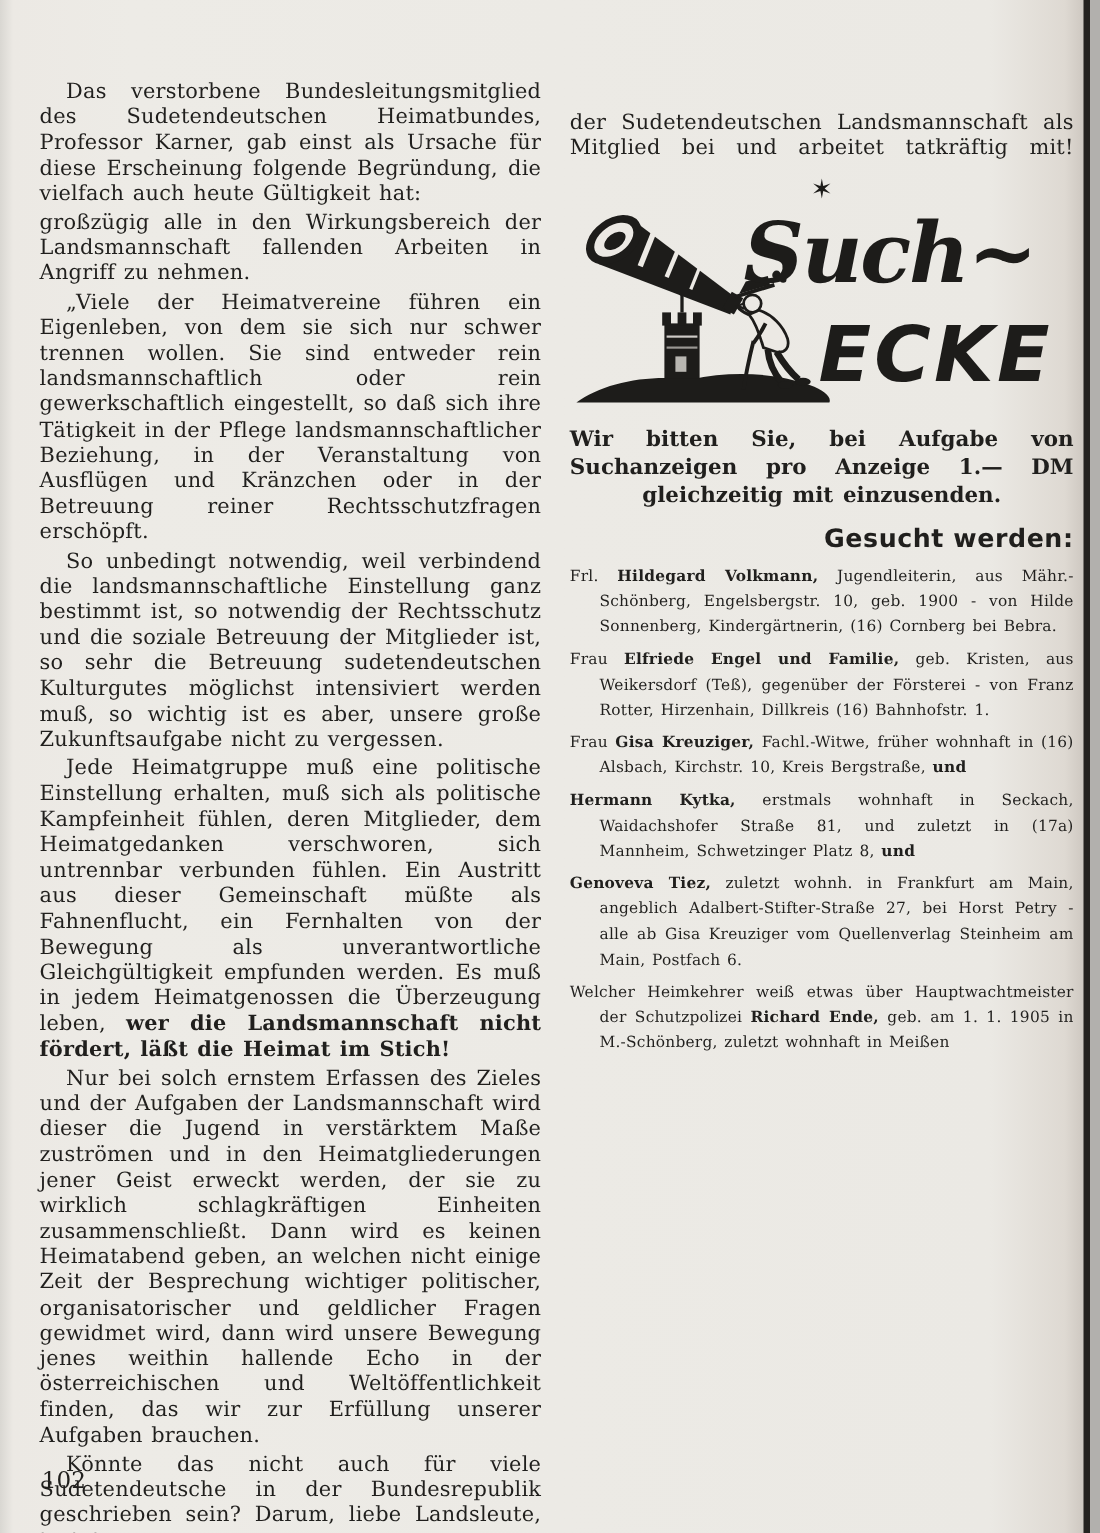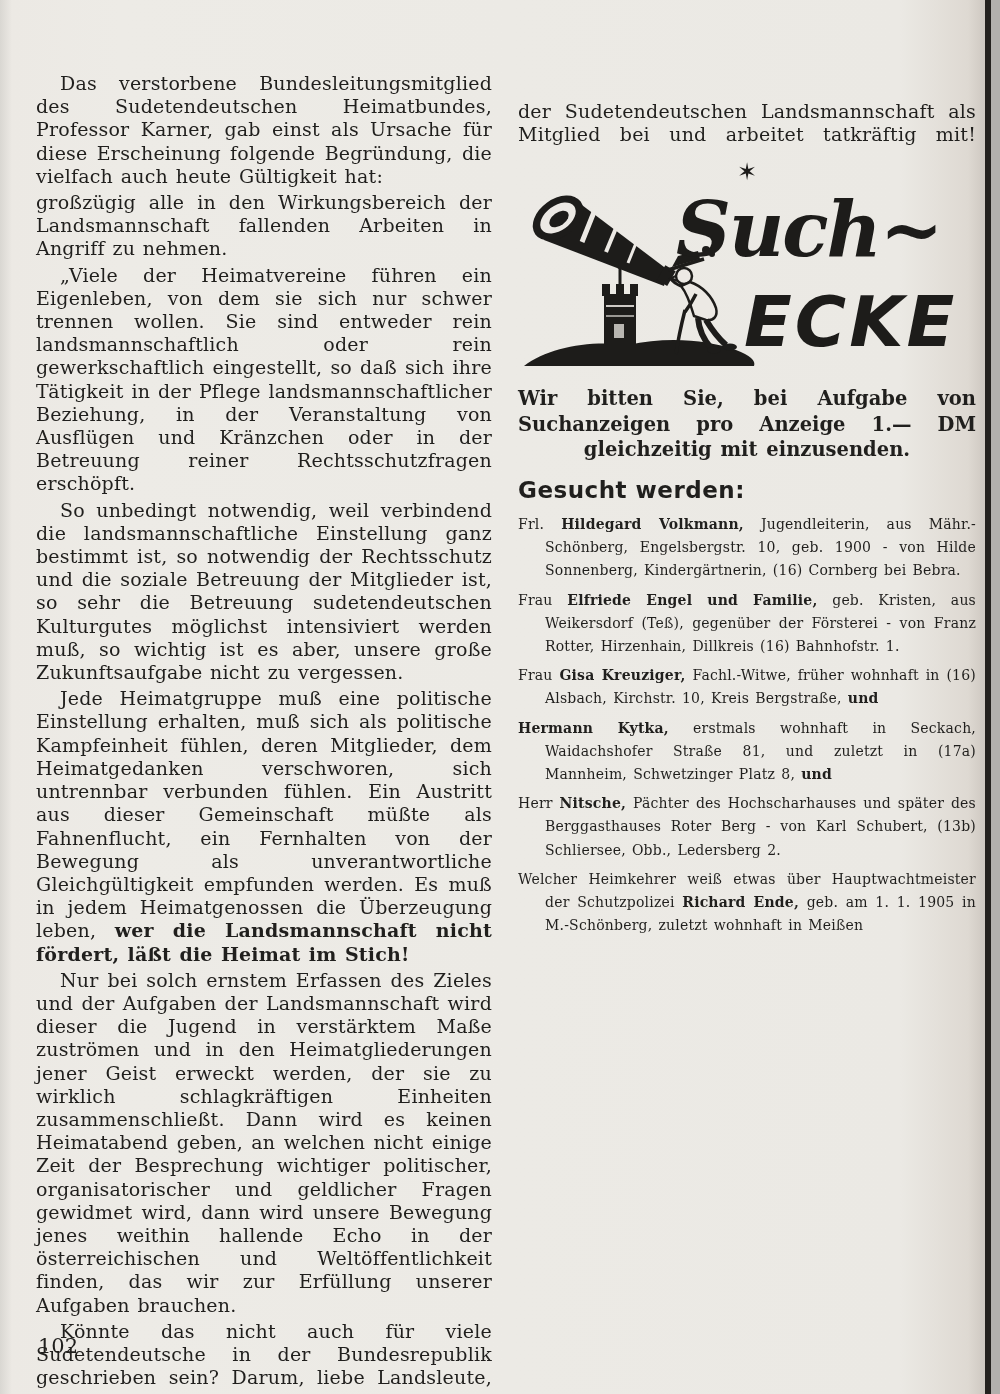--- a/index.html
+++ b/index.html
@@ -20,21 +20,21 @@
   p.body-par b{font-weight:bold;}
   p.intro{text-align-last:justify;}
   .star{width:100%;text-align:center;font-family:"DejaVu Sans",sans-serif;
     font-size:24px;line-height:24px;margin:14px 0 2px 0;color:#1d1c1a;}
   .logo-wrap{margin:4px 0 2px 0;}
   .notice{
     margin:2px 0 0 0;font-weight:bold;text-align:justify;text-align-last:center;
     font-size:19.5px;line-height:25.5px;word-spacing:2px;
   }
   .gesucht-heading{
-    margin:14px 0 10px 0;text-align:left;
+    margin:14px 0 10px 0;text-align:right;
     font-family:"DejaVu Sans",sans-serif;font-weight:bold;
     font-size:23px;letter-spacing:.5px;
   }
   .ads p.ad{
     margin:0 0 6px 0;text-align:justify;
     font-size:14px;line-height:23.2px;letter-spacing:.2px;word-spacing:1.5px;
     padding-left:27px;text-indent:-27px;
   }
   .ads p.ad b{font-weight:bold;}
   .page-number{position:absolute;left:38px;top:1334px;font-size:21px;}
@@ -113,21 +113,21 @@
 
     <p class="notice">Wir bitten Sie, bei Aufgabe von Suchanzeigen pro Anzeige 1.— DM gleichzeitig mit einzusenden.</p>
 
     <div class="gesucht-heading">Gesucht werden:</div>
 
     <div class="ads">
         <p class="ad"><span>Frl. </span><b>Hildegard Volkmann,</b><span> Jugendleiterin, aus Mähr.-Schönberg, Engelsbergstr. 10, geb. 1900 - von Hilde Sonnenberg, Kindergärtnerin, (16) Cornberg bei Bebra.</span></p>
         <p class="ad"><span>Frau </span><b>Elfriede Engel und Familie,</b><span> geb. Kristen, aus Weikersdorf (Teß), gegenüber der Försterei - von Franz Rotter, Hirzenhain, Dillkreis (16) Bahnhofstr. 1.</span></p>
         <p class="ad"><span>Frau </span><b>Gisa Kreuziger,</b><span> Fachl.-Witwe, früher wohnhaft in (16) Alsbach, Kirchstr. 10, Kreis Bergstraße, </span><b>und</b></p>
         <p class="ad"><b>Hermann Kytka,</b><span> erstmals wohnhaft in Seckach, Waidachshofer Straße 81, und zuletzt in (17a) Mannheim, Schwetzinger Platz 8, </span><b>und</b></p>
-        <p class="ad"><span>Herr </span><b>Nitsche,</b><span> Pächter des Hochscharhauses und später des Berggasthauses Roter Berg - von Karl Schubert, (13b) Schliersee, Obb., Ledersberg 2.</span></p>
+        <p class="ad"><b>Genoveva Tiez,</b><span> zuletzt wohnh. in Frankfurt am Main, angeblich Adalbert-Stifter-Straße 27, bei Horst Petry - alle ab Gisa Kreuziger vom Quellenverlag Steinheim am Main, Postfach 6.</span></p>
         <p class="ad"><span>Welcher Heimkehrer weiß etwas über Hauptwachtmeister der Schutzpolizei </span><b>Richard Ende,</b><span> geb. am 1. 1. 1905 in M.-Schönberg, zuletzt wohnhaft in Meißen</span></p>
       </div>
 
   </div>
 
   <div class="page-number">102</div>
 
   <div class="edge-right-dark"></div>
   <div class="edge-right-light"></div>
 </div>

